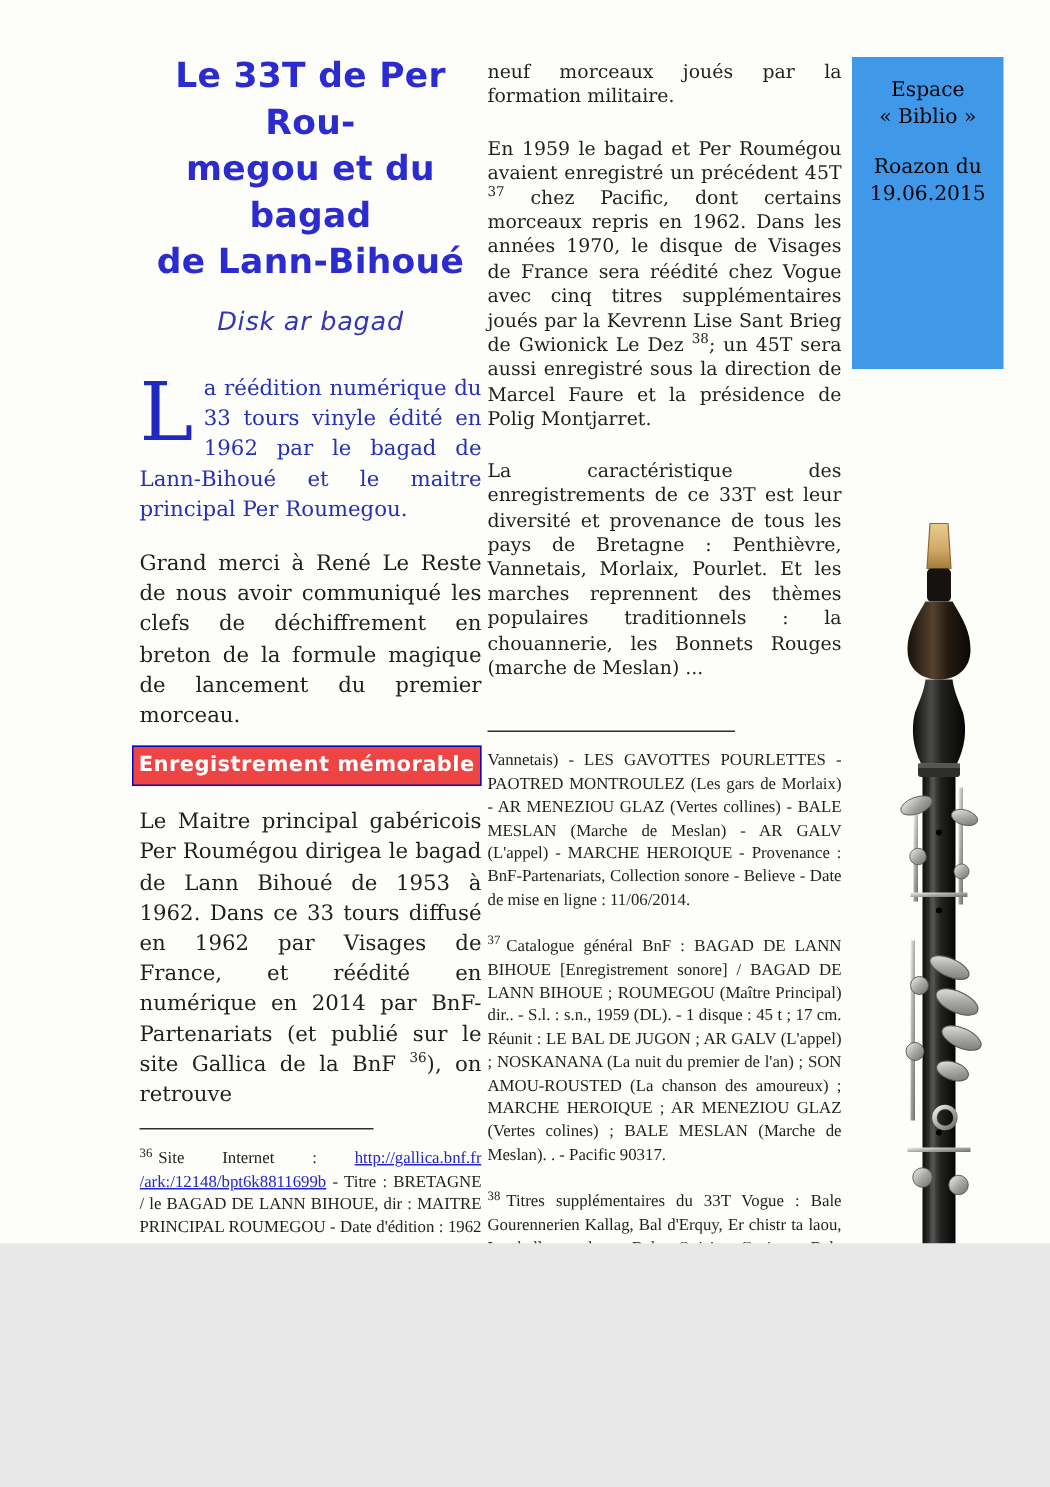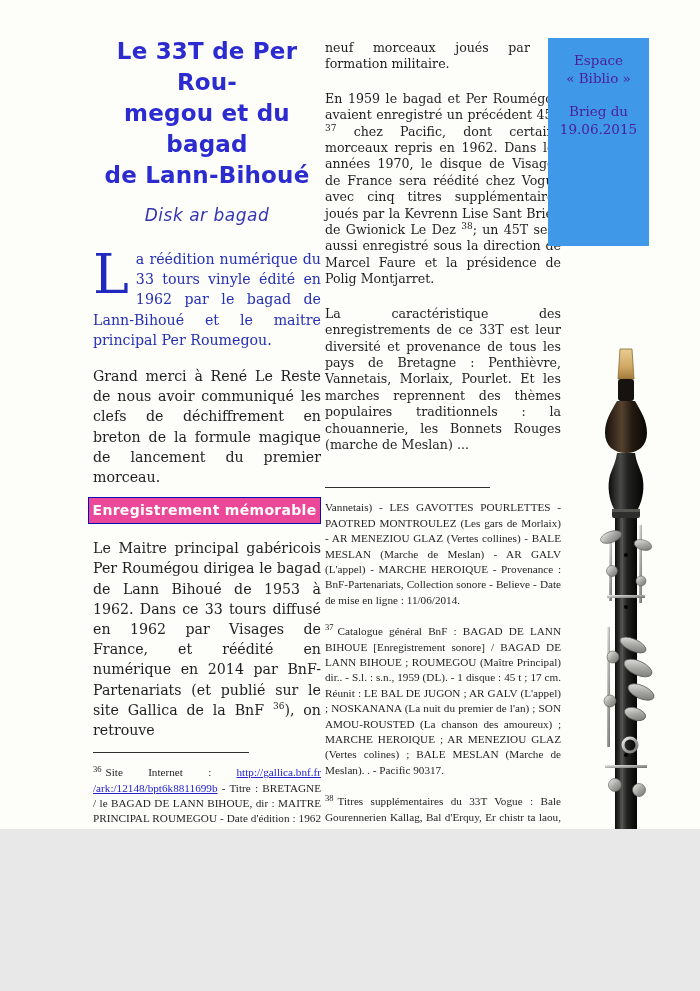--- a/index.html
+++ b/index.html
@@ -11,42 +11,42 @@
   .col-mid{position:absolute;left:325px;top:0;width:236px;}
 
   
   .title{margin:36px 0 0;font-family:"DejaVu Sans",sans-serif;font-weight:bold;
          font-size:23px;line-height:31px;text-align:center;color:#2b2bd0;letter-spacing:.2px;}
   .subtitle{margin:14px 0 0;text-align:center;font-family:"DejaVu Sans",sans-serif;
             font-style:italic;font-size:17px;color:#3434b4;letter-spacing:.5px;}
   .para{text-align:justify;font-size:14.2px;line-height:20.2px;margin:16px 0 0;}
   .para.blue{color:#2530b4;}
   .dropcap{float:left;font-size:54px;line-height:42px;padding:5px 7px 0 0;color:#2028c0;}
-  .banner{margin:10px 0 0 -5px;width:233px;box-sizing:border-box;background:#ec4899;
+  .banner{margin:10px 0 0 -5px;width:233px;box-sizing:border-box;background:#ef4444;
           border:1px solid #0a0ab8;color:#ffffff;text-align:center;
           font-family:"DejaVu Sans",sans-serif;font-weight:bold;font-size:14px;
           padding:4px 0 5px;letter-spacing:.3px;}
   .fnrule{border:0;border-top:1.6px solid #2f2f2f;margin:12px 0 0;}
   .fnrule.w-left{width:156px;}
   .fnrule.w-mid{width:165px;}
   .fn{font-family:"Liberation Serif",serif;text-align:justify;font-size:11.2px;
       line-height:15.4px;margin:12px 0 0;}
   .fn sup{font-size:8.5px;line-height:0;margin-right:4px;}
   .fn-clip{max-height:252px;overflow:hidden;}
   a.link{color:#2424cc;text-decoration:underline;}
   sup.ref{font-size:9px;line-height:0;}
 
   
   .mpara{text-align:justify;font-size:12.6px;line-height:16.4px;margin:18px 0 0;}
   .mpara.first{margin-top:40px;}
   .col-mid .fnrule{margin-top:34px;}
 
   
-  .side-card{position:absolute;left:548px;top:38px;width:101px;height:208px;
-             box-sizing:border-box;background:#3f99e8;color:#4c1d95;
+  .side-card{position:absolute;left:568px;top:38px;width:101px;height:208px;
+             box-sizing:border-box;background:#3f99e8;color:#000000;
              text-align:center;font-size:13.5px;line-height:18px;padding:13px 5px;}
   .side-card p{margin:0 0 15px;}
   .side-card p:last-child{margin-bottom:0;}
 
   
   .instrument{position:absolute;left:563px;top:345px;width:137px;height:565px;}
 
   
   .footer-rule{position:absolute;left:85px;top:911px;width:552px;
                border-top:2px dashed #90c8e0;}
@@ -111,21 +111,21 @@
       <sup>38</sup><span>Titres supplémentaires du 33T Vogue : Bale Gourennerien Kallag, Bal d'Erquy, Er chistr ta laou, Lustkell va bag, Bale Quic'-en-Groigne Bale Roazon</span>
     </p>
   </div>
 
   <div class="side-card">
     <p>
       <span>Espace</span><br>
       <span>« Biblio »</span>
     </p>
     <p>
-      <span>Brieg du</span><br>
+      <span>Roazon du</span><br>
       <span>19.06.2015</span>
     </p>
   </div>
 
   <div class="instrument">
     <svg width="137" height="565" viewBox="0 0 137 565" xmlns="http://www.w3.org/2000/svg">
       <defs>
         <linearGradient id="bodyG" x1="0" y1="0" x2="1" y2="0">
           <stop offset="0" stop-color="#0c0c0c"></stop>
             <stop offset="0.35" stop-color="#4a4a48"></stop>

